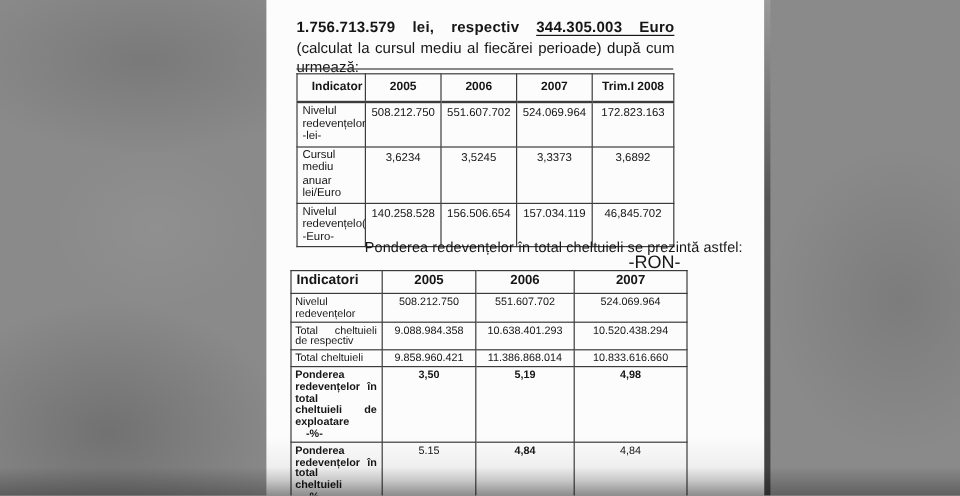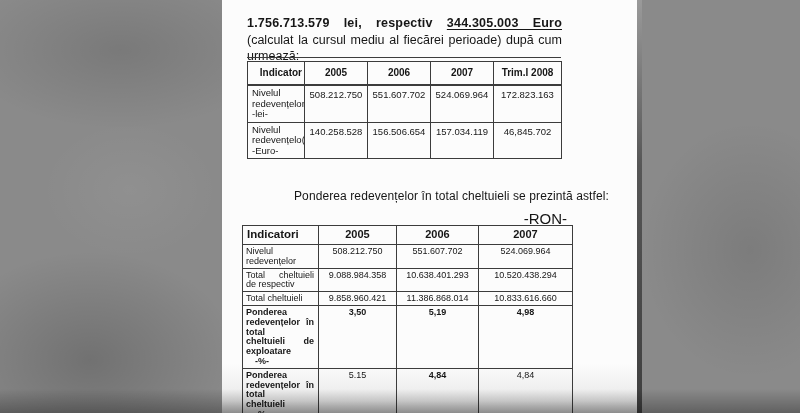--- a/index.html
+++ b/index.html
@@ -36,21 +36,21 @@
 
   
   .t1{position:absolute;left:25px;top:61px;width:314px;font-size:9.5px;line-height:10.5px;}
   .t1 th{font-size:10px;font-weight:700;height:20px;text-align:center;vertical-align:middle;padding:1px 2px;border-bottom-width:2px;}
   .t1 th.lab{text-align:right;padding-left:4px;}
   .t1 td{text-align:center;padding:4px 1px 2px;}
   .t1 td.lab{text-align:left;padding-left:4px;padding-top:2px;}
   .t1 .r1{height:33px;} .t1 .r2{height:29px;} .t1 .r3{height:29px;}
   .ctr{text-align:left;}
 
-  .subtitle{position:absolute;left:70px;top:187px;font-size:12px;margin:2px;letter-spacing:.1px;}
+  .subtitle{position:absolute;left:70px;top:187px;font-size:12px;margin:12px;letter-spacing:.1px;}
   .ron{position:absolute;right:70px;top:210px;font-size:15px;margin:0;}
 
   
   .t2{position:absolute;left:20px;top:225px;width:330px;font-size:9px;line-height:9.8px;}
   .t2 th{font-size:11px;font-weight:700;height:16px;text-align:center;vertical-align:middle;padding:1px 18px;}
   .t2 th.lab{text-align:left;font-size:11.5px;padding-left:4px;}
   .t2 td{text-align:center;padding:2px 1px 1px;}
   .t2 td.lab{text-align:left;padding-left:3px;}
   .t2 .r1{height:18px;} .t2 .r2{height:22px;} .t2 .r3{height:11px;}
   .t2 .r4{height:56px;} .t2 .r5{height:47px;}
@@ -97,20 +97,31 @@
         <td class="lab">
           <div>Nivelul</div>
           <div>redevențelor</div>
           <div class="ctr">-lei-</div>
         </td>
         <td>508.212.750</td>
         <td>551.607.702</td>
         <td>524.069.964</td>
         <td>172.823.163</td>
       </tr>
+      <tr class="r2">
+        <td class="lab">
+          <div>Cursul</div>
+          <div>mediu anuar</div>
+          <div>lei/Euro</div>
+        </td>
+        <td>3,6234</td>
+        <td>3,5245</td>
+        <td>3,3373</td>
+        <td>3,6892</td>
+      </tr>
       <tr class="r3">
         <td class="lab">
           <div>Nivelul</div>
           <div>redevențelo(</div>
           <div class="ctr">-Euro-</div>
         </td>
         <td>140.258.528</td>
         <td>156.506.654</td>
         <td>157.034.119</td>
         <td>46,845.702</td>

